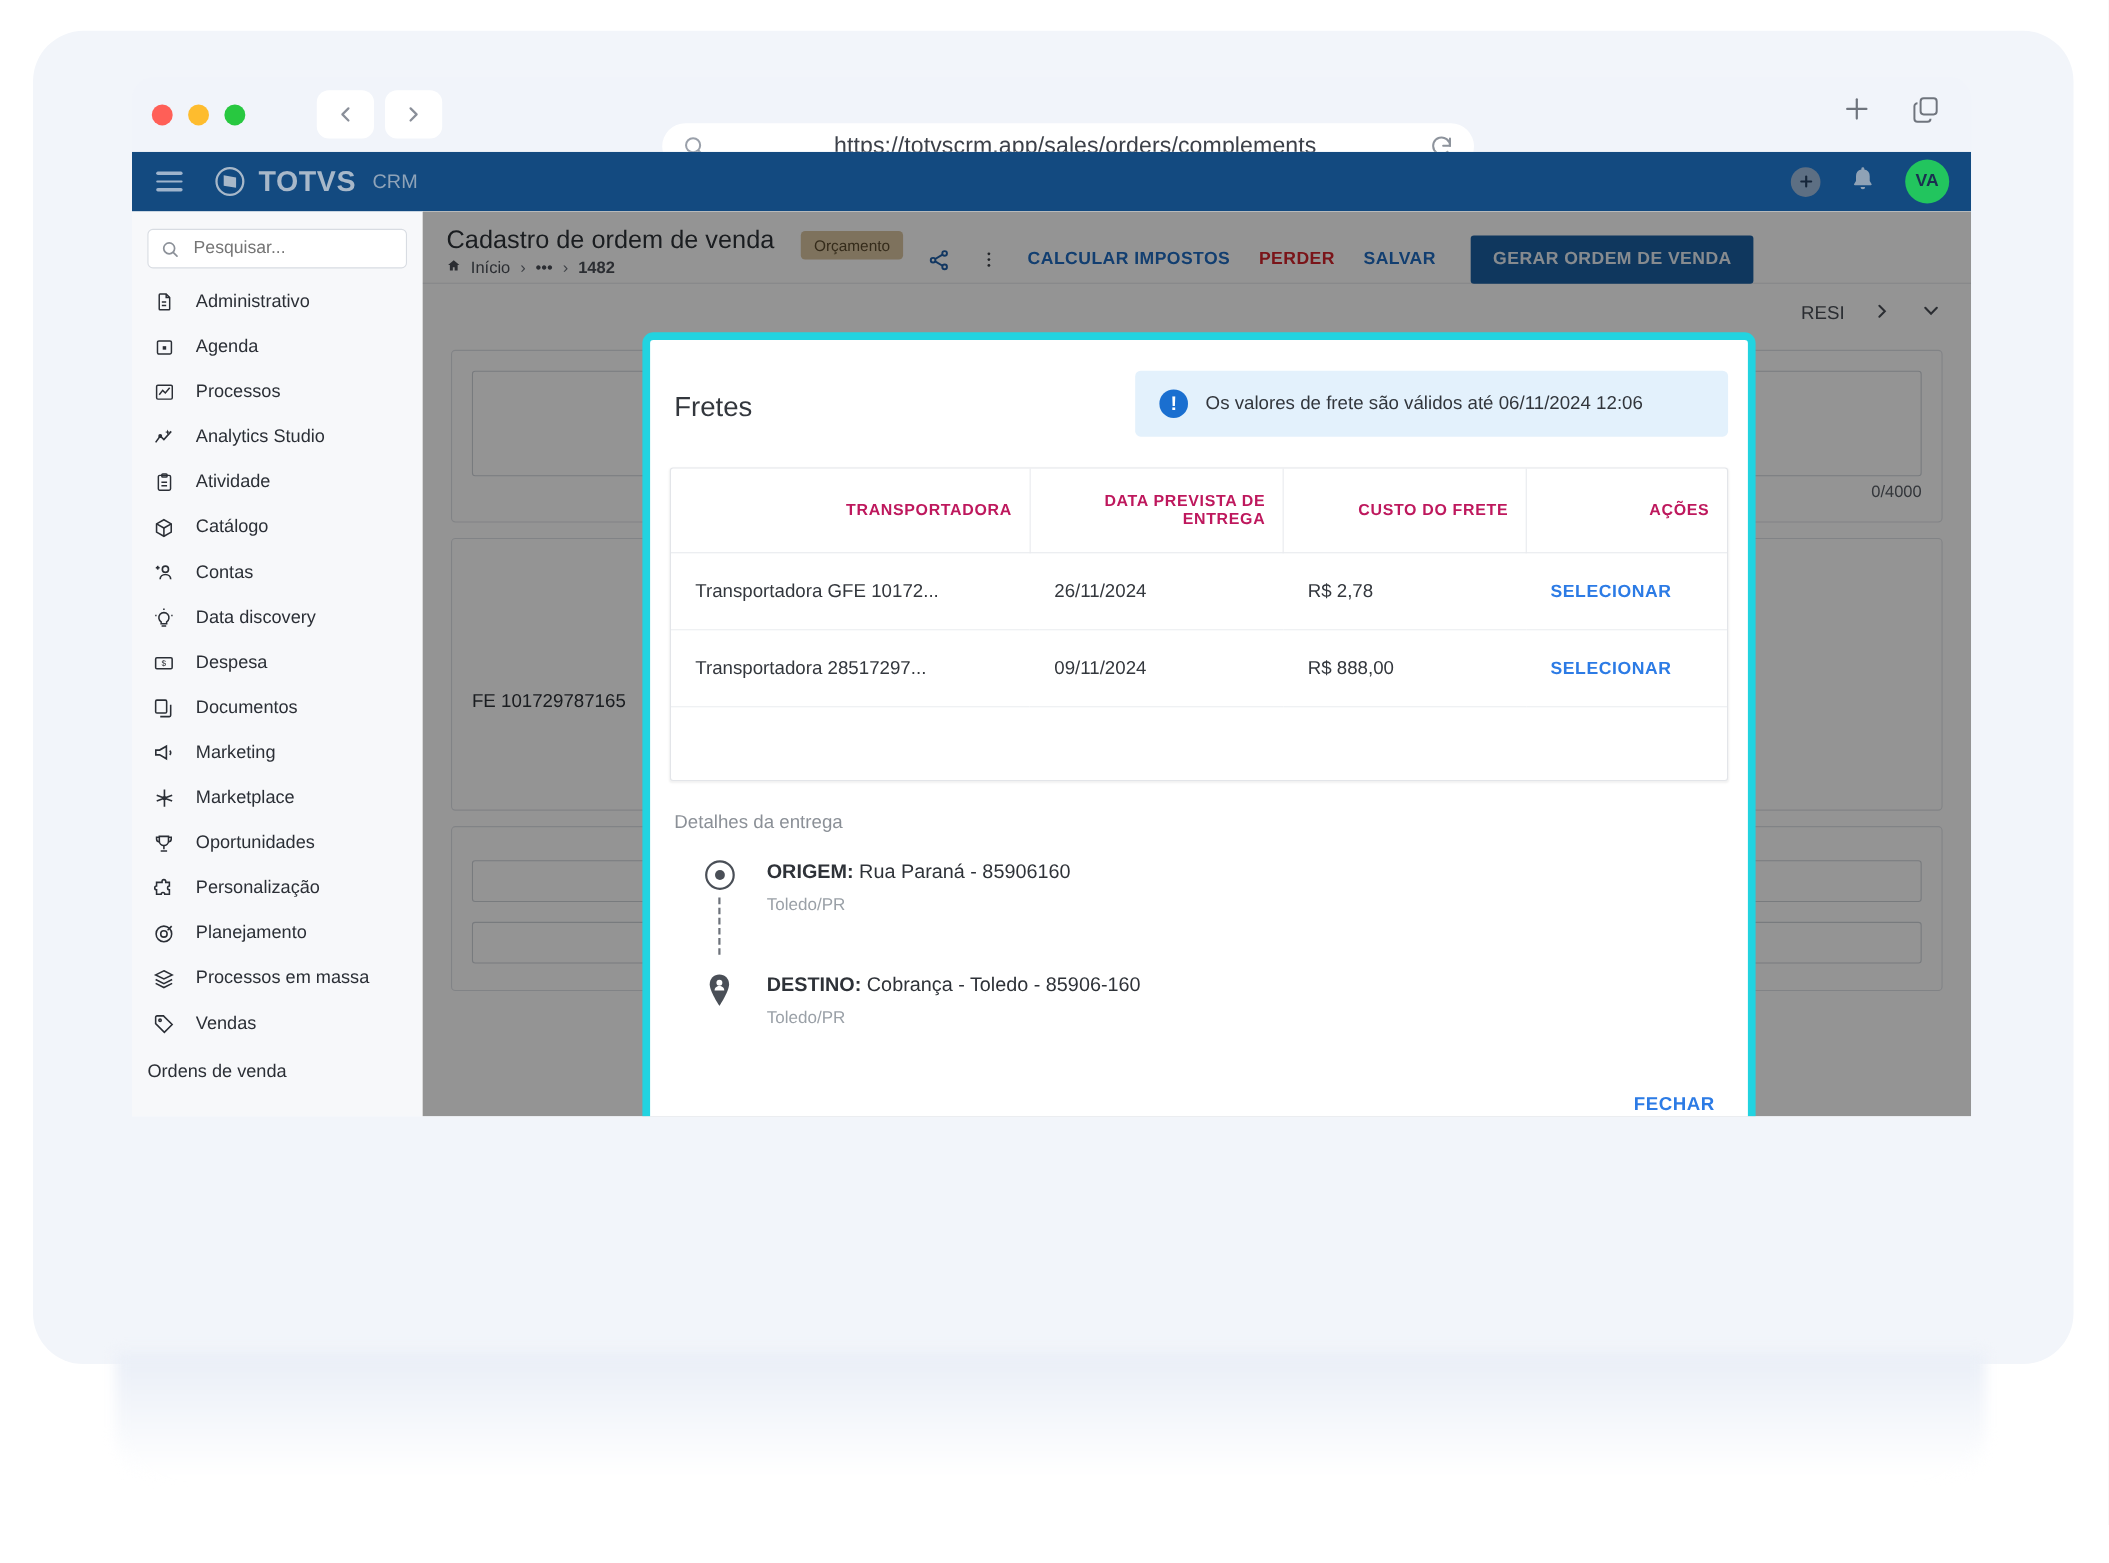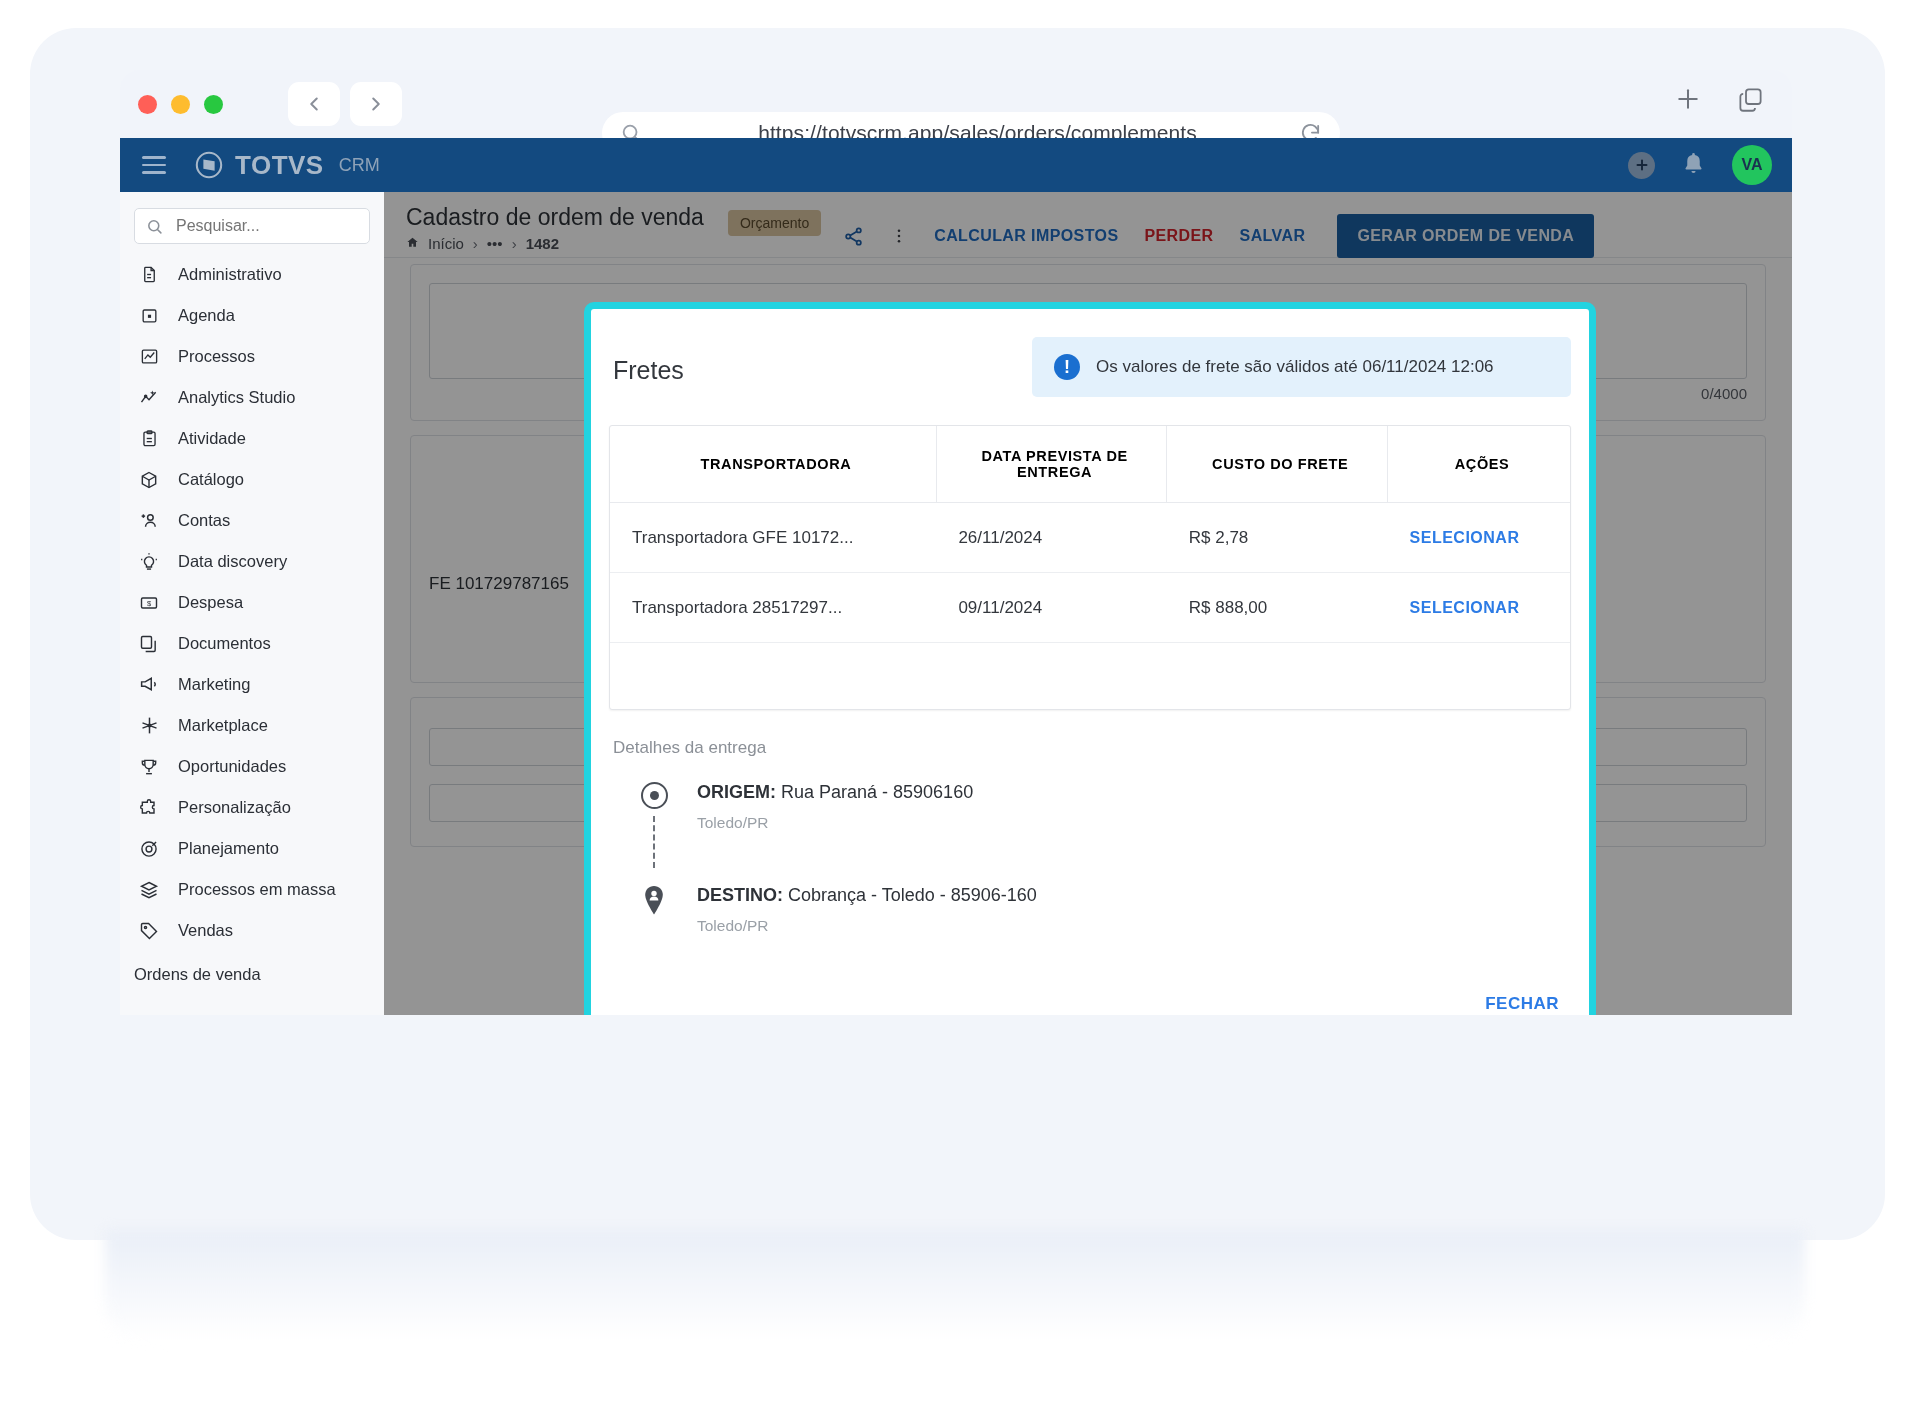--- a/index.html
+++ b/index.html
@@ -273,23 +273,23 @@
 
   .table-wrap {
     margin: 16px 18px 0 18px;
     border: 1px solid #e3e5e9;
     border-radius: 3px;
     background: #fff;
     box-shadow: 0 1px 2px rgba(0,0,0,.06);
   }
   table.fretes { width: 100%; border-collapse: collapse; }
   table.fretes th {
-    text-align: center;
+    text-align: right;
     font-size: 14.5px; font-weight: bold;
-    color: #000000; letter-spacing: .6px;
+    color: #be185d; letter-spacing: .6px;
     padding: 22px 16px 22px 22px;
     border-bottom: 1px solid #e8eaee;
     border-right: 1px solid #e8eaee;
     height: 68px;
     vertical-align: middle;
   }
   table.fretes th:last-child { border-right: none; }
   table.fretes td {
     font-size: 17px; color: #33373d;
     padding: 21px 16px 21px 22px;
@@ -638,20 +638,33 @@
                     <circle cx="12" cy="19" r="1.7"></circle>
                   </svg>
               </span>
               <span class="ha-link">CALCULAR IMPOSTOS</span>
               <span class="ha-link danger">PERDER</span>
               <span class="ha-link">SALVAR</span>
               <span class="btn-primary">GERAR ORDEM DE VENDA</span>
             </div>
           </div>
 
+          <div class="sub-tabs">
+            <span>RESI</span>
+            <span>
+              <svg width="20" height="20" viewBox="0 0 24 24" fill="none" stroke="currentColor" stroke-width="2.2" stroke-linecap="round">
+                  <polyline points="9 6 15 12 9 18"></polyline>
+                </svg>
+            </span>
+            <span>
+              <svg width="21" height="21" viewBox="0 0 24 24" fill="none" stroke="currentColor" stroke-width="2.2" stroke-linecap="round">
+                  <polyline points="6 9 12 15 18 9"></polyline>
+                </svg>
+            </span>
+          </div>
 
           <div class="panel-card">
             <div class="fake-textarea"></div>
             <div class="char-count">0/4000</div>
           </div>
 
           <div class="panel-card2">
             <div class="gfe-line">FE 101729787165</div>
           </div>
 

